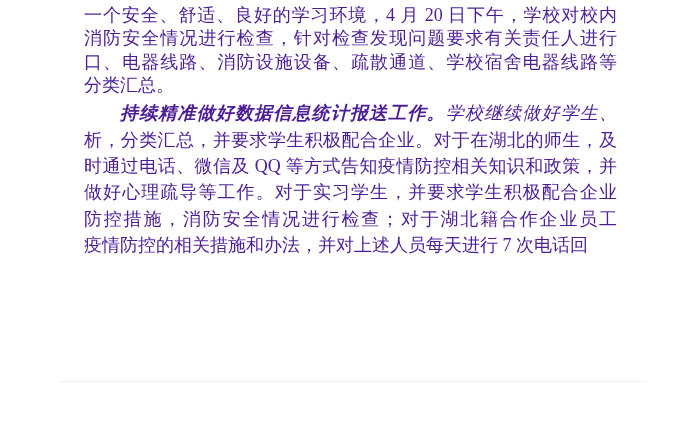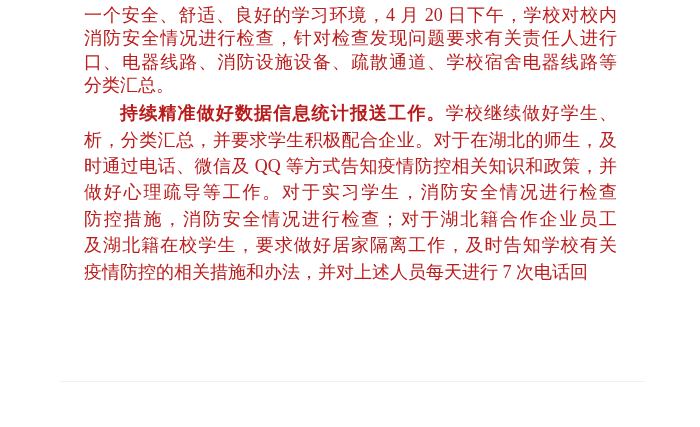--- a/index.html
+++ b/index.html
@@ -7,21 +7,21 @@
     padding: 0;
     background: #ffffff;
   }
   .page {
     position: relative;
     width: 700px;
     height: 427px;
     background: #ffffff;
     overflow: hidden;
     font-family: "Liberation Serif", "DejaVu Serif", serif;
-    color: #b91c1c;
+    color: #4c1d95;
   }
   .textblock {
     position: absolute;
     left: 84px;
     top: 4px;
     width: 533px;
     font-size: 18px;
     font-kerning: none;
   }
   .para { margin: 0; padding: 0; }
@@ -34,21 +34,21 @@
     overflow: visible;
   }
   .line.j {
     white-space: normal;
     text-align-last: justify;
   }
   .line.short {
     text-align: left;
     text-align-last: left;
   }
-  .indent { text-indent: 36px; }
+  .indent { text-indent: 36px; font-style: italic; }
   .bold-run { font-weight: bold; }
   .artifact-line {
     position: absolute;
     left: 60px;
     top: 381px;
     width: 585px;
     height: 1px;
     background: #f0f0f0;
   }
 </style>
@@ -64,22 +64,21 @@
       <div class="line j">口、电器线路、消防设施设备、疏散通道、学校宿舍电器线路等</div>
       <div class="line short">分类汇总。</div>
     </div>
 
     <div class="para para-2">
       <div class="line j indent">
         <span class="bold-run">持续精准做好数据信息统计报送工作。</span><span>学校继续做好学生、</span>
       </div>
       <div class="line j">析，分类汇总，并要求学生积极配合企业。对于在湖北的师生，及</div>
       <div class="line j">时通过电话、微信及 QQ 等方式告知疫情防控相关知识和政策，并</div>
-      <div class="line j">做好心理疏导等工作。对于实习学生，消防安全情况进行检查</div>
+      <div class="line j">做好心理疏导等工作。对于实习学生，并要求学生积极配合企业</div>
       <div class="line j">防控措施，消防安全情况进行检查；对于湖北籍合作企业员工</div>
-      <div class="line j">及湖北籍在校学生，要求做好居家隔离工作，及时告知学校有关</div>
       <div class="line short">疫情防控的相关措施和办法，并对上述人员每天进行 7 次电话回</div>
     </div>
 
   </div>
 
   <div class="artifact-line"></div>
 </div>
 
 </body></html>

